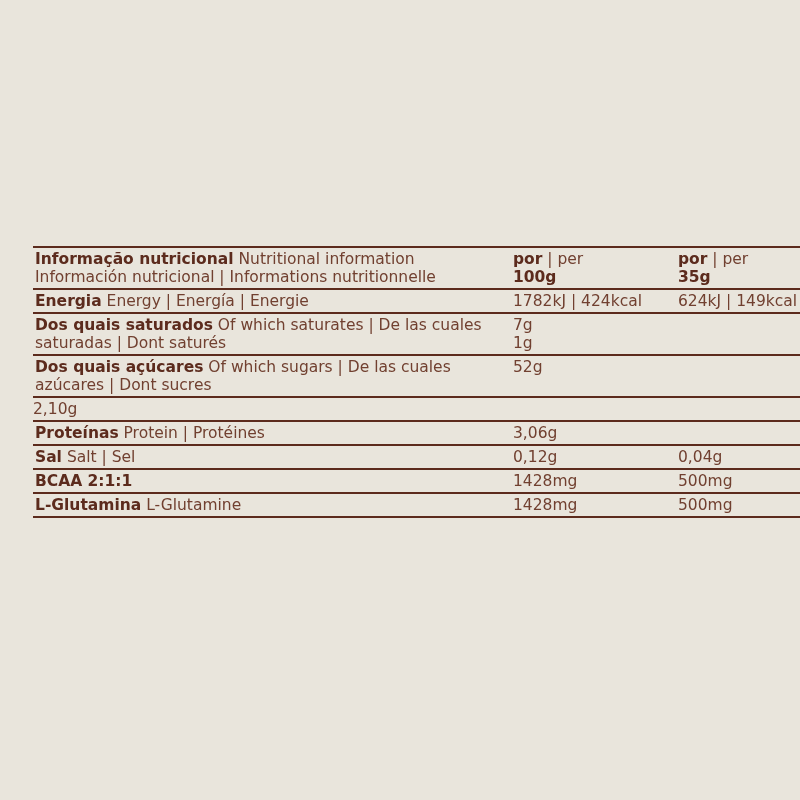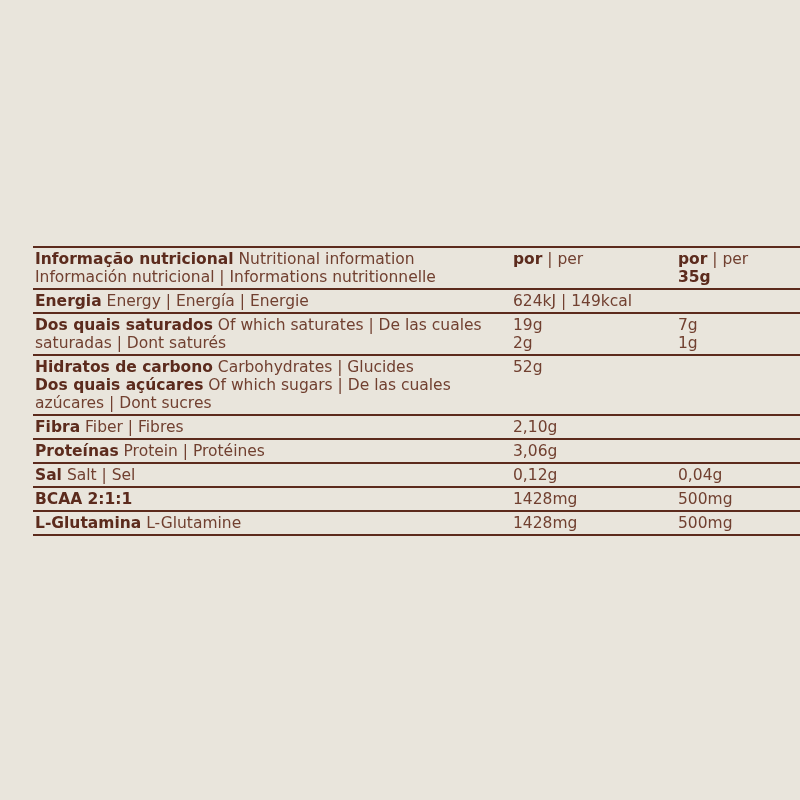--- a/index.html
+++ b/index.html
@@ -45,64 +45,60 @@
 <div class="canvas">
   <div class="ntable">
 
     <div class="row">
       <div class="label">
         <div class="entry"><span class="b">Informação nutricional</span> <span>Nutritional information</span></div>
         <div class="entry">Información nutricional | Informations nutritionnelle</div>
       </div>
       <div class="val">
         <div class="entry"><span class="b">por</span> <span>| per</span></div>
+        <div class="entry b">100g</div>
       </div>
       <div class="val">
         <div class="entry"><span class="b">por</span> <span>| per</span></div>
         <div class="entry b">35g</div>
       </div>
     </div>
 
     <div class="row">
       <div class="label">
         <div class="entry"><span class="b">Energia</span> <span>Energy | Energía | Energie</span></div>
       </div>
       <div class="val">
+        <div class="entry">1782kJ | 424kcal</div>
+      </div>
+      <div class="val">
         <div class="entry">624kJ | 149kcal</div>
       </div>
     </div>
 
     <div class="row">
       <div class="label">
         <div class="entry"><span class="b">Dos quais saturados</span> <span>Of which saturates | De las cuales saturadas | Dont saturés</span></div>
       </div>
       <div class="val">
-        <div class="entry">19g</div>
-        <div class="entry">2g</div>
-      </div>
-      <div class="val">
         <div class="entry">7g</div>
         <div class="entry">1g</div>
       </div>
     </div>
 
     <div class="row">
       <div class="label">
-        <div class="entry"><span class="b">Hidratos de carbono</span> <span>Carbohydrates | Glucides</span></div>
         <div class="entry"><span class="b">Dos quais açúcares</span> <span>Of which sugars | De las cuales azúcares | Dont sucres</span></div>
       </div>
       <div class="val">
         <div class="entry">52g</div>
       </div>
     </div>
 
     <div class="row">
-      <div class="label">
-        <div class="entry"><span class="b">Fibra</span> <span>Fiber | Fibres</span></div>
-      </div>
       <div class="val">
         <div class="entry">2,10g</div>
       </div>
     </div>
 
     <div class="row">
       <div class="label">
         <div class="entry"><span class="b">Proteínas</span> <span>Protein | Protéines</span></div>
       </div>
       <div class="val">

